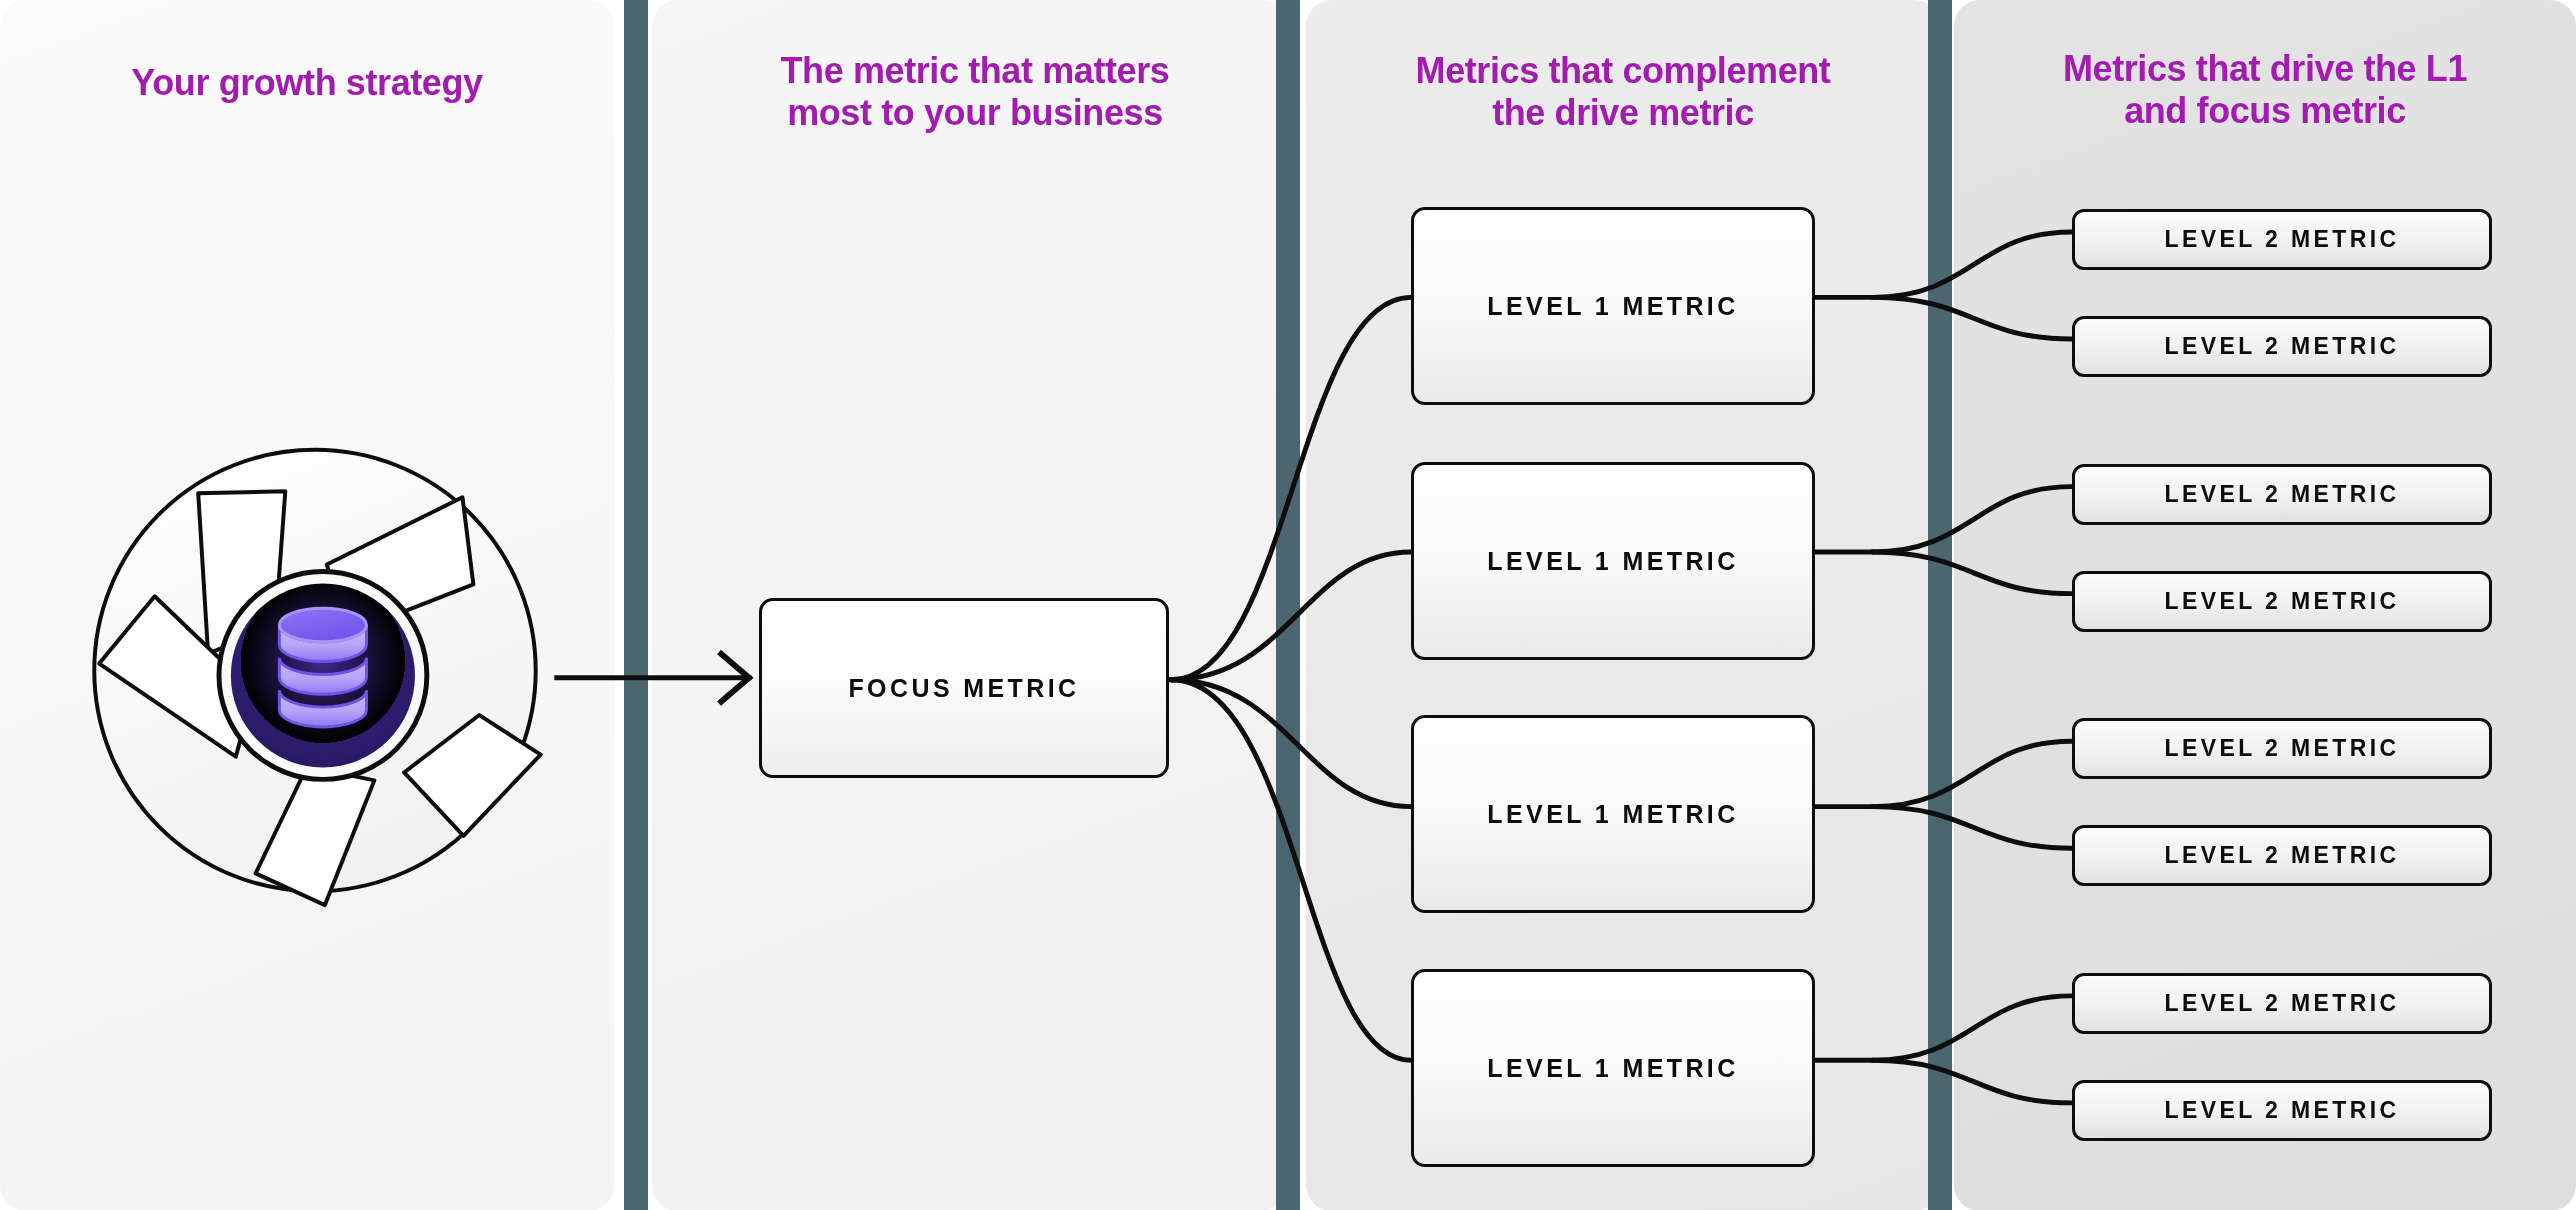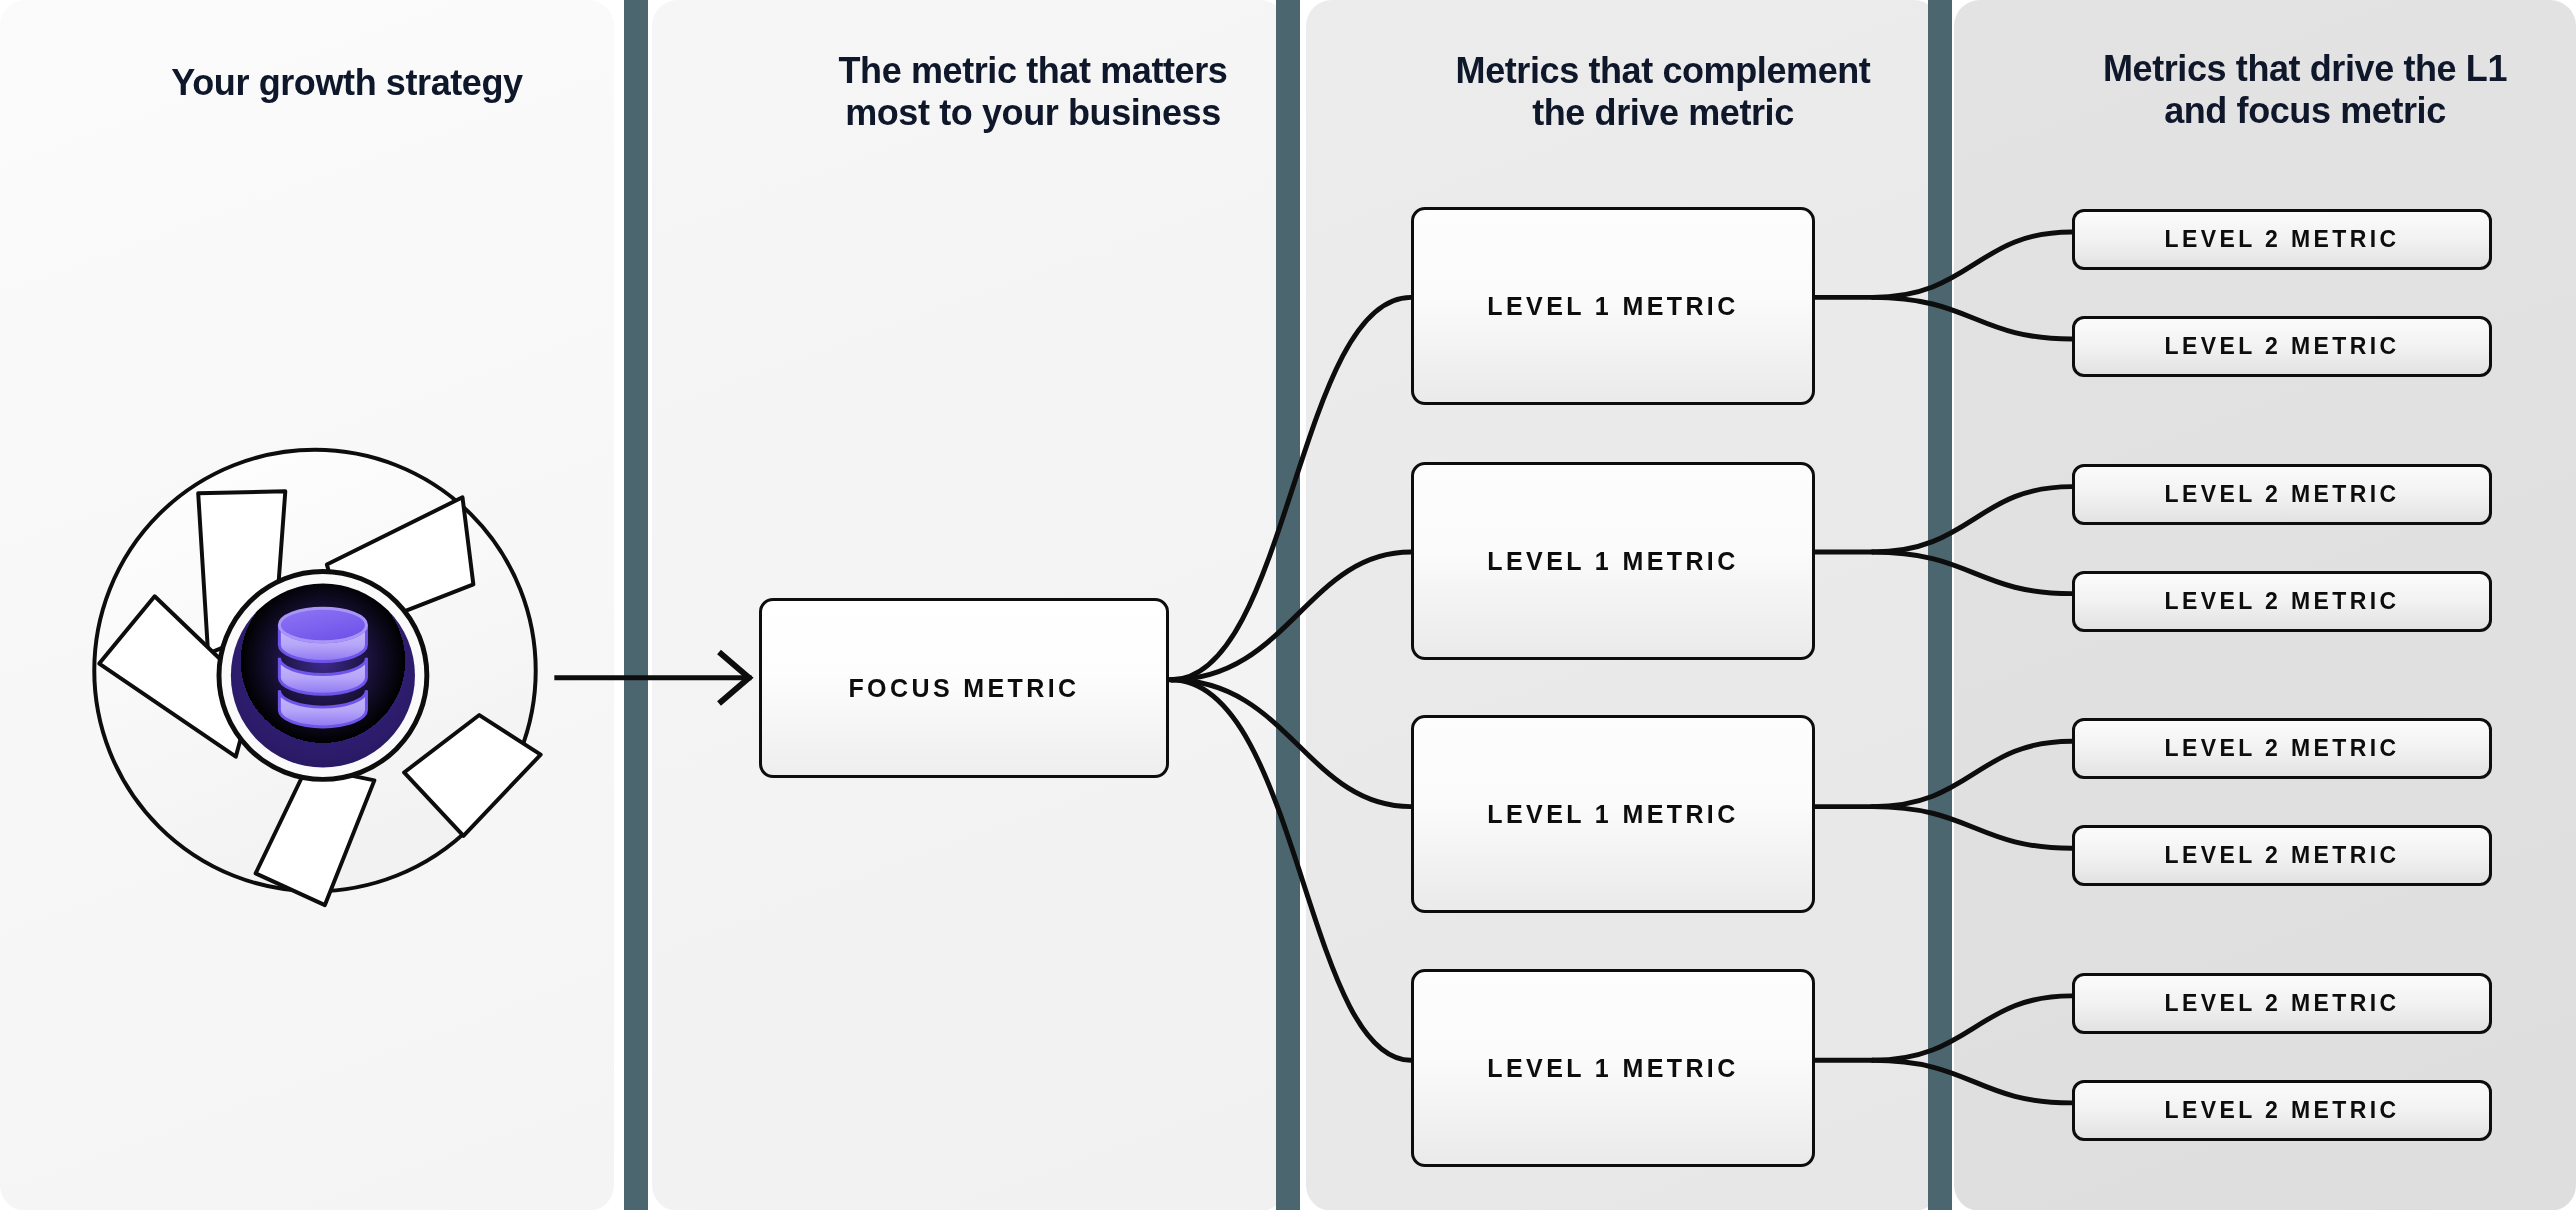--- a/index.html
+++ b/index.html
@@ -15,26 +15,26 @@
   #panel-complement{left:1306px;width:634px;background:linear-gradient(160deg,#ececec 0%,#e7e7e7 100%);}
   #panel-drivers{left:1954px;width:622px;background:linear-gradient(160deg,#e3e3e3 0%,#dedede 100%);}
 
   .divider{position:absolute;top:0;height:1211px;width:24px;background:#4c6670;}
   #divider-1{left:624px;}
   #divider-2{left:1276px;}
   #divider-3{left:1928px;}
 
   
   .panel-heading{
-    position:absolute;text-align:center;color:#0f172a;
+    position:absolute;text-align:center;color:#a21caf;
     font-weight:700;font-size:36px;line-height:1.16;
-    letter-spacing:-0.4px;white-space:pre-line;margin-left:40px;
+    letter-spacing:-0.4px;white-space:pre-line;
   }
   #heading-strategy{left:0;width:614px;top:62px;}
-  #heading-focus{left:676px;width:634px;top:50px;}
+  #heading-focus{left:658px;width:634px;top:50px;}
   #heading-complement{left:1306px;width:634px;top:50px;}
   #heading-drivers{left:1954px;width:622px;top:48px;}
 
   
   #strategy-graphic{position:absolute;left:77px;top:428px;width:476px;height:485px;}
 
   
   .node{
     position:absolute;box-sizing:border-box;
     border:3px solid #0d0d0d;border-radius:14px;

